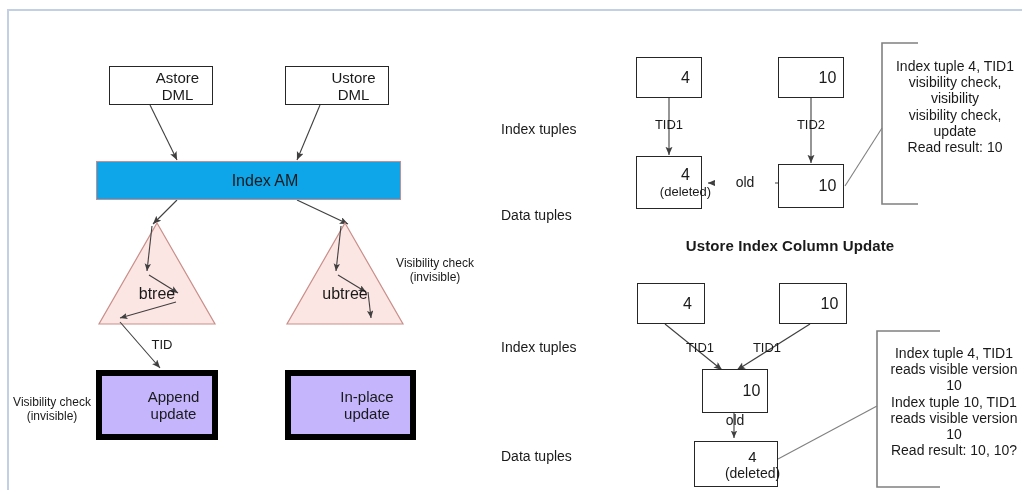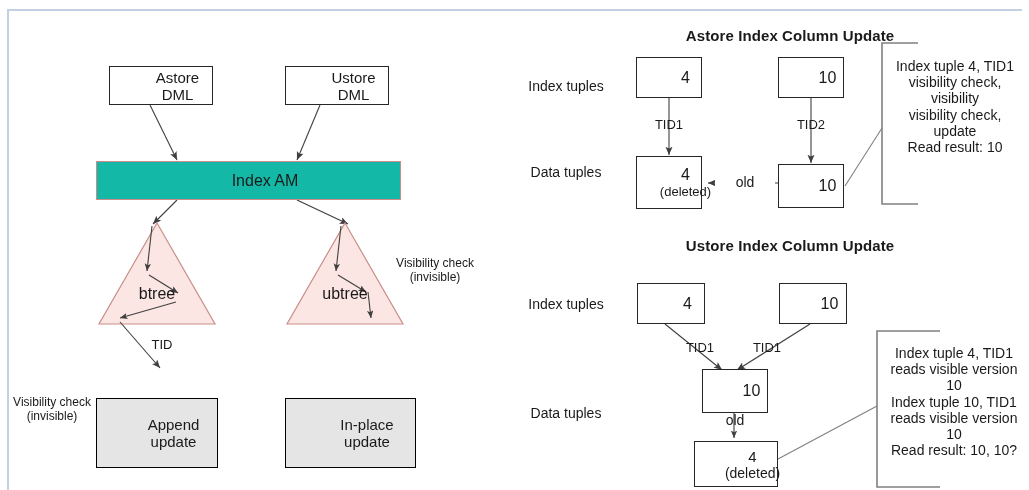--- a/index.html
+++ b/index.html
@@ -13,25 +13,25 @@
   .frame{
     position:absolute;left:7px;top:9px;width:1015px;height:490px;
     border-left:2px solid #c3cfe2;border-top:2px solid #c3cfe2;
     box-sizing:border-box;pointer-events:none;
   }
   svg.layer{position:absolute;left:0;top:0;width:1029px;height:490px;overflow:visible;}
 
   .node{position:absolute;box-sizing:border-box;display:flex;align-items:center;justify-content:center;text-align:center;padding-left:33px;}
 
   .box-white{background:#ffffff;border:1px solid #262626;}
-  .box-blue{background:#e5e5e5;border:1px solid #000000;margin-top:28px;}
-  .bar-red{background:#14b8a6;border:1px solid #d08a8a;}
+  .box-blue{background:#c4b5fd;border:6px solid #000000;}
+  .bar-red{background:#0ea5e9;border:1px solid #d08a8a;}
 
   .lbl{position:absolute;text-align:center;line-height:1.18;}
-  .lbl-left{position:absolute;text-align:center;line-height:1.18;}
+  .lbl-left{position:absolute;text-align:left;line-height:1.18;margin-top:43px;}
 
   .f15{font-size:15px;}
   .f14{font-size:14px;}
   .f13{font-size:13px;}
   .f12{font-size:12px;}
   .f16{font-size:16px;}
   .title{font-size:15px;font-weight:bold;letter-spacing:.1px;}
 
   .callout-text{position:absolute;text-align:center;line-height:1.16;font-size:14px;}
 </style>
@@ -130,23 +130,20 @@
   <div class="lbl f12" style="left:6px;top:395px;width:92px;">
     <div>Visibility check</div>
     <div>(invisible)</div>
   </div>
 
   <div class="lbl f12" style="left:379px;top:256px;width:112px;">
     <div>Visibility check</div>
     <div>(invisible)</div>
   </div>
 
-  <div class="lbl title" style="left:655px;top:27px;width:270px;">
-    <span>Astore Index Column Update</span>
-  </div>
 
   <div class="lbl-left f14" style="left:501px;top:78px;width:130px;">
     <span>Index tuples</span>
   </div>
 
   <div class="lbl-left f14" style="left:501px;top:164px;width:130px;">
     <span>Data tuples</span>
   </div>
 
   <div class="node box-white f16" style="left:636px;top:57px;width:66px;height:41px;">

